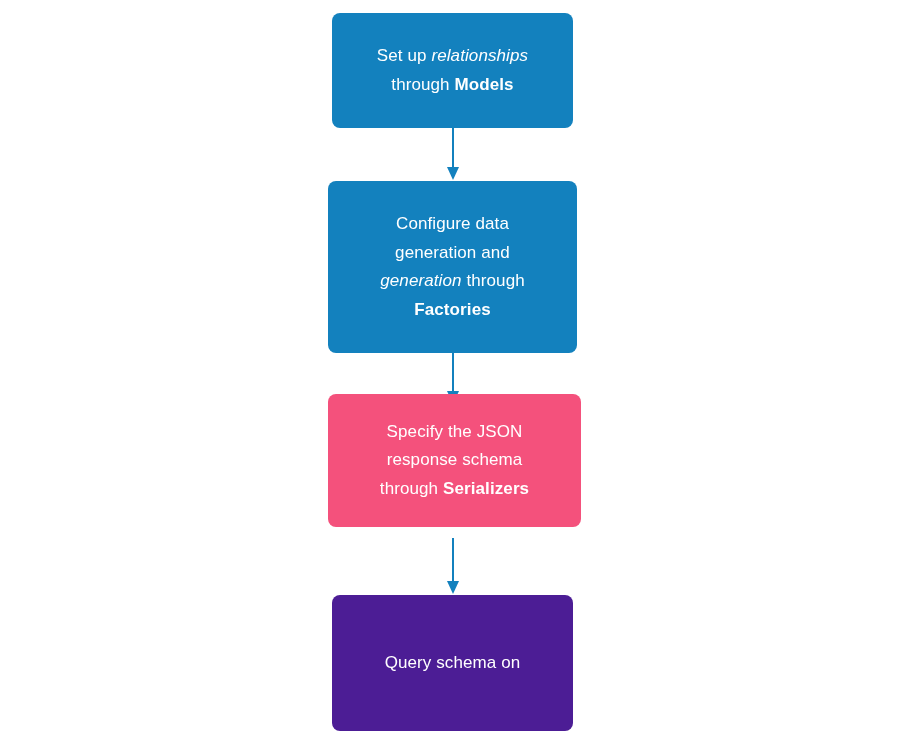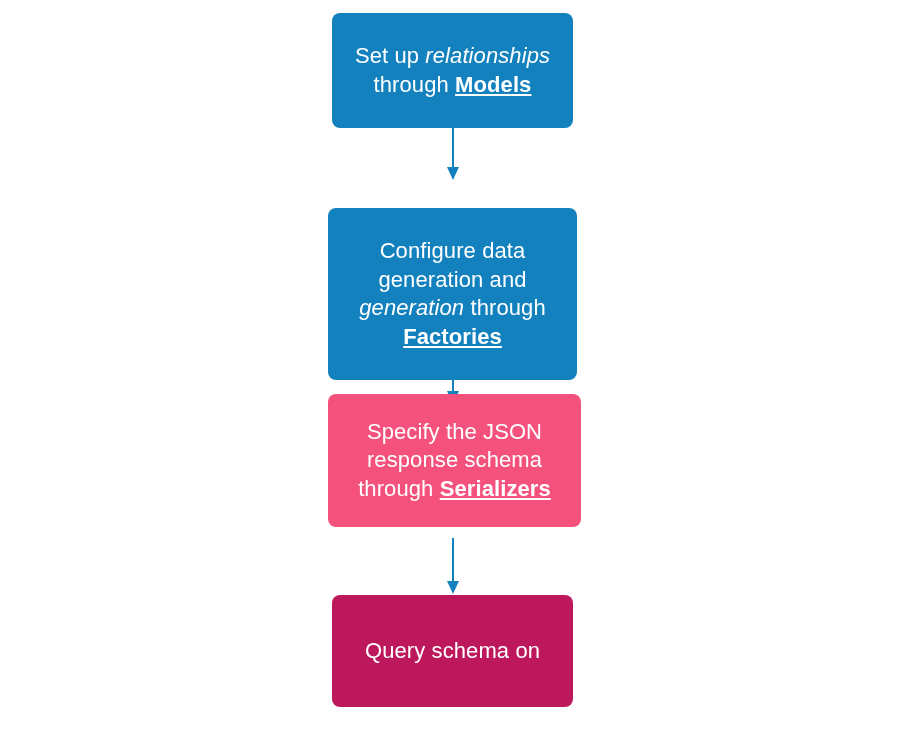--- a/index.html
+++ b/index.html
@@ -21,38 +21,37 @@
   }
   .node {
     position: absolute;
     box-sizing: border-box;
     border-radius: 8px;
     display: flex;
     align-items: center;
     justify-content: center;
     text-align: center;
     color: #ffffff;
-    font-size: 22px;
+    font-size: 17px;
     line-height: 28.5px;
     letter-spacing: 0.1px;
     padding: 0 12px;
   }
   .node .label {
     display: block;
     width: 100%;
   }
   .node-blue { background: #1381be; }
   .node-pink { background: #f4517c; }
 
   .node em {
     font-style: italic;
   }
   .node strong {
     font-weight: bold;
-    text-decoration: underline;
   }
 
   .connector {
     position: absolute;
   }
   .connector svg {
     display: block;
     overflow: visible;
   }
 </style>
@@ -65,21 +64,21 @@
     <span class="label"><span>Set up </span><em>relationships</em><br><span>through </span><strong>Models</strong></span>
   </div>
 
   <div class="connector" style="left:446px; top:128px; width:14px; height:53px;">
     <svg width="14" height="53" viewBox="0 0 14 53" xmlns="http://www.w3.org/2000/svg">
       <line x1="7" y1="0" x2="7" y2="41" stroke="#1381be" stroke-width="2"></line>
       <polygon points="1,39 13,39 7,52" fill="#1381be"></polygon>
     </svg>
   </div>
 
-  <div class="node node-blue" style="left: 328px; top: 181px; width: 249px; height: 172px; background: rgb(19, 129, 190); margin-top: 27px;">
+  <div class="node node-blue" style="left: 328px; top: 181px; width: 249px; height: 172px; background: rgb(19, 129, 190);">
     <span class="label"><span>Configure data</span><br><span>generation and</span><br><em>generation</em><span> through</span><br><strong>Factories</strong></span>
   </div>
 
   <div class="connector" style="left:446px; top:353px; width:14px; height:52px;">
     <svg width="14" height="52" viewBox="0 0 14 52" xmlns="http://www.w3.org/2000/svg">
       <line x1="7" y1="0" x2="7" y2="40" stroke="#1381be" stroke-width="2"></line>
       <polygon points="1,38 13,38 7,51" fill="#1381be"></polygon>
     </svg>
   </div>
 
@@ -87,17 +86,17 @@
     <span class="label"><span>Specify the JSON</span><br><span>response schema</span><br><span>through </span><strong>Serializers</strong></span>
   </div>
 
   <div class="connector" style="left:446px; top:538px; width:14px; height:57px;">
     <svg width="14" height="57" viewBox="0 0 14 57" xmlns="http://www.w3.org/2000/svg">
       <line x1="7" y1="0" x2="7" y2="45" stroke="#1381be" stroke-width="2"></line>
       <polygon points="1,43 13,43 7,56" fill="#1381be"></polygon>
     </svg>
   </div>
 
-  <div class="node node-blue" style="left: 332px; top: 595px; width: 241px; height: 112px; background: #be185d;">
+  <div class="node node-blue" style="left: 332px; top: 595px; width: 241px; height: 136px; background: #4c1d95;">
     <span class="label"><span>Query schema on</span><br></span>
   </div>
 
 </div>
 
 </body></html>

